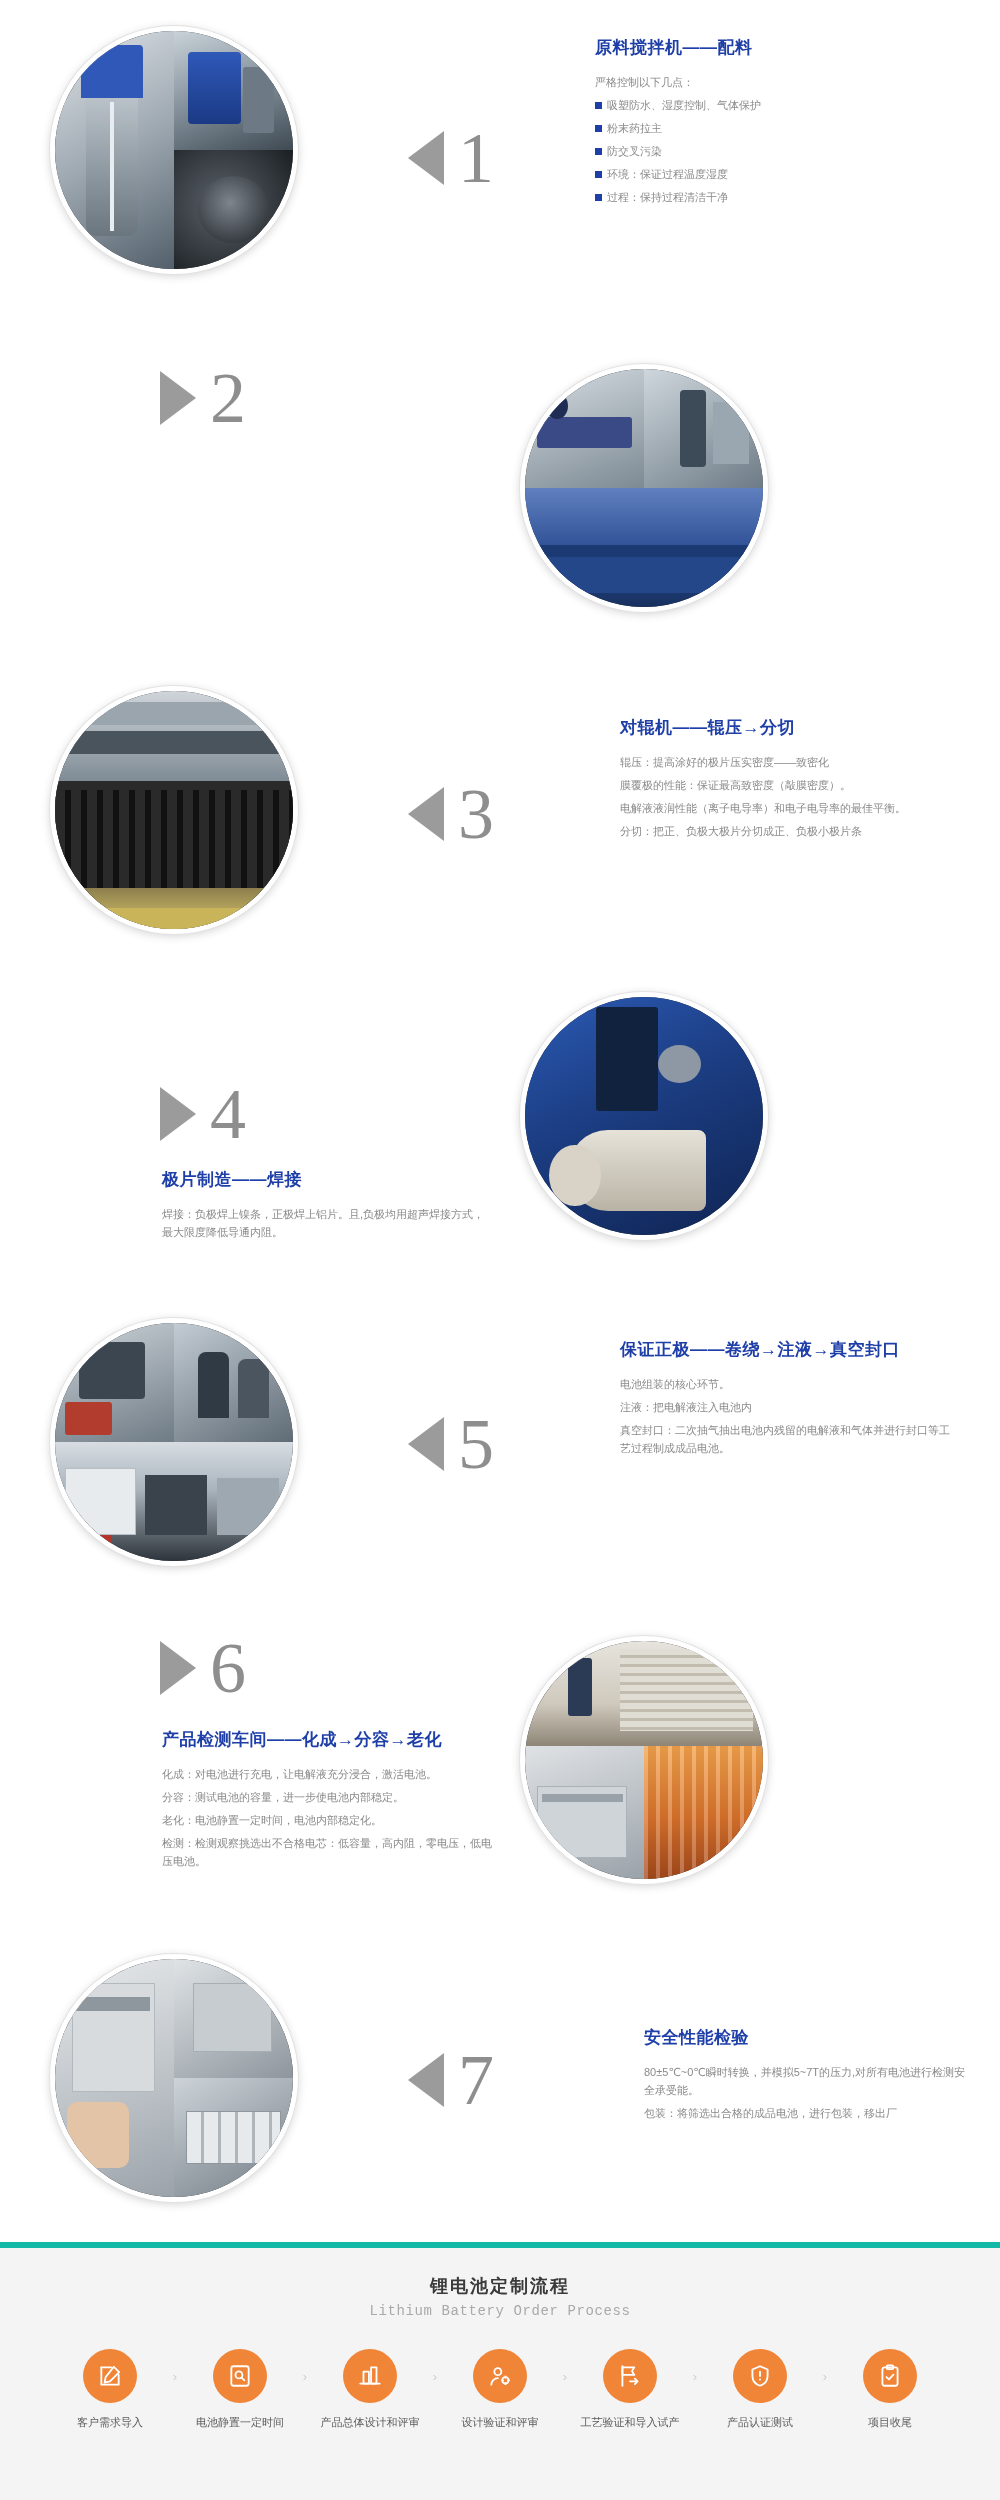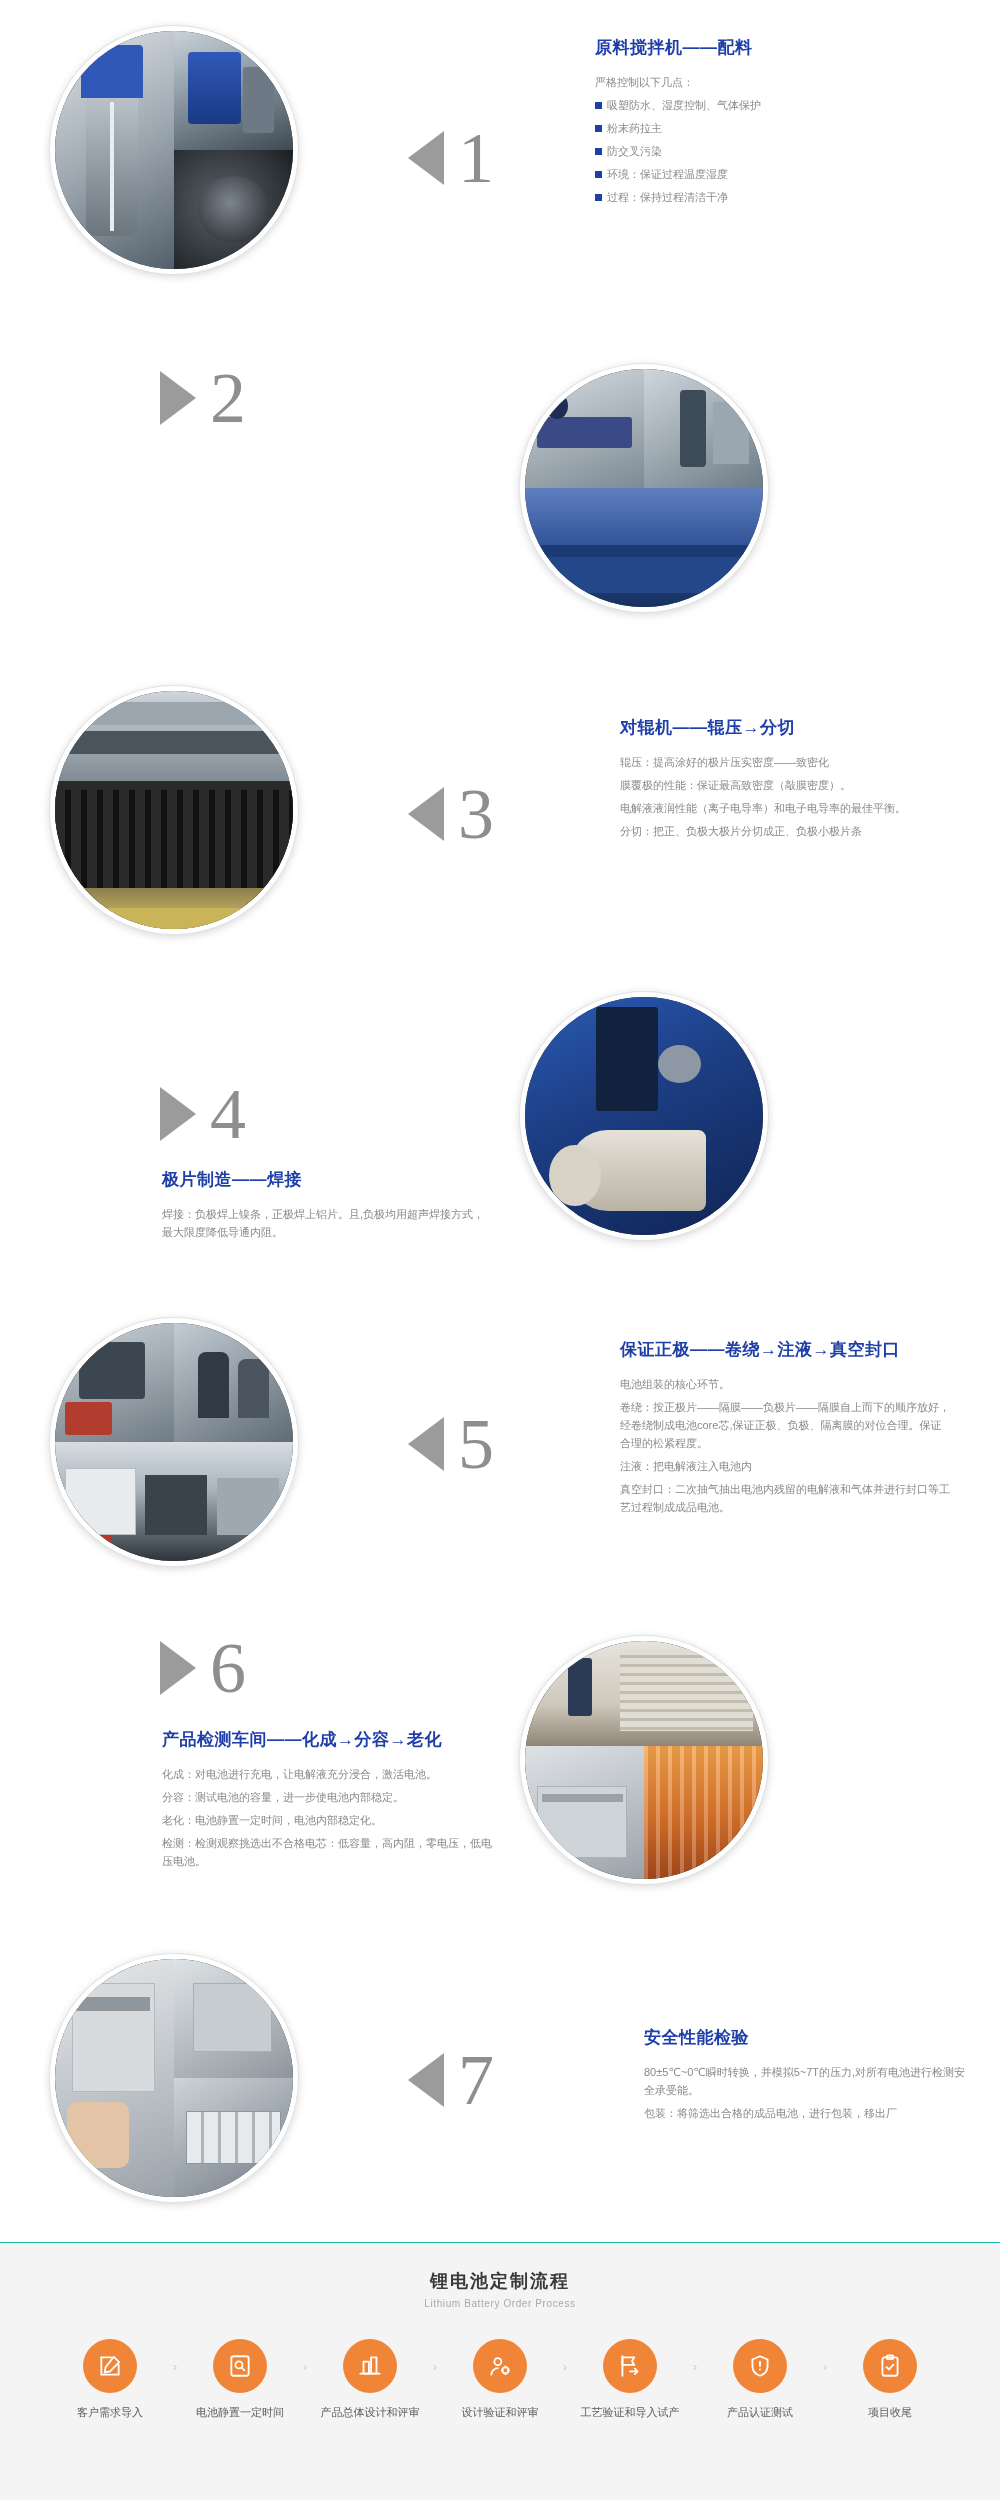--- a/index.html
+++ b/index.html
@@ -92,37 +92,38 @@
     margin-right: 5px;
   }
 
   
   .footer {
     position: absolute;
     left: 0; bottom: 0;
     width: 1000px;
     height: 258px;
     background: #f4f4f4;
-    border-top: 1px solid #14b8a6;
+    border-top: 6px solid #14b8a6;
   }
   .footer-title {
     text-align: center;
     padding-top: 26px;
   }
   .footer-title .cn {
     font-size: 18px;
     color: #3a3a3a;
     font-weight: bold;
     letter-spacing: 2px;
   }
   .footer-title .en {
-    font-size: 10px;
+    font-size: 14px;
     color: #a9a9a9;
     margin-top: 5px;
     letter-spacing: 0.6px;
+    font-family: Liberation Mono, monospace;
   }
   .flow {
     margin-top: 30px;
     display: flex;
     align-items: flex-start;
     justify-content: center;
     padding: 0 16px;
   }
   .flow-item {
     width: 104px;
@@ -298,21 +299,20 @@
         </div>
 
         <div class="marker" style="left:408px; top:122px;">
           <div class="tri left"></div>
           <div class="num">5</div>
         </div>
 
         <div class="txt" style="left:620px; top:48px;">
           <h3>保证正极——卷绕→注液→真空封口</h3>
           <p>电池组装的核心环节。</p>
-          <p>卷绕：按正极片——隔膜——负极片——隔膜自上而下的顺序放好，经卷绕制成电池core芯,保证正极、负极、隔离膜的对位合理。保证合理的松紧程度。</p>
           <p>注液：把电解液注入电池内</p>
           <p>真空封口：二次抽气抽出电池内残留的电解液和气体并进行封口等工艺过程制成成品电池。</p>
         </div>
       </div>
     </div>
 
     <div class="step">
       <div class="step-inner">
         <div class="photo" style="left:520px; top:28px;">
           <div class="grid" style="grid-template-columns:1fr 1fr;grid-template-rows:44% 56%;">

